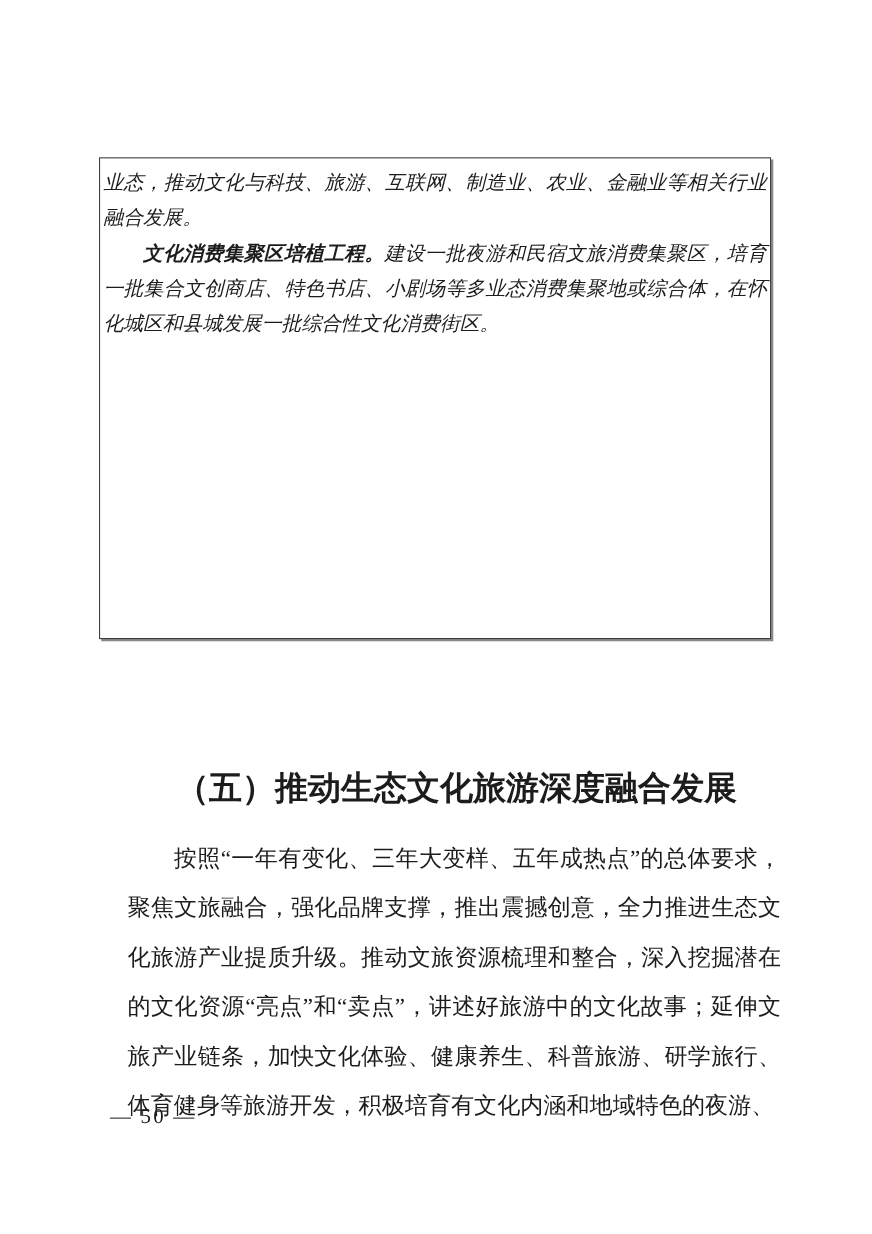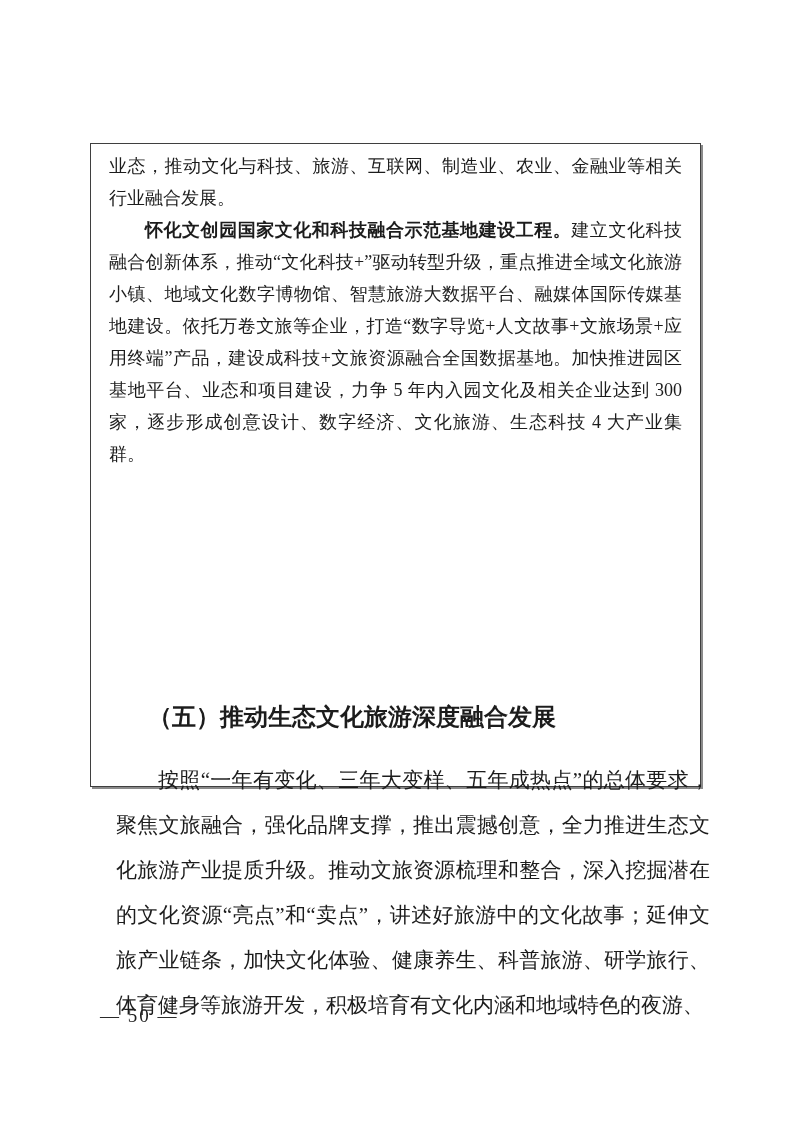--- a/index.html
+++ b/index.html
@@ -15,46 +15,47 @@
     font-family: "Liberation Serif", serif;
     color: #1c1c1c;
     overflow: hidden;
   }
   
   .textbox {
     position: absolute;
     left: 90px;
     top: 143px;
     width: 611px;
-    height: 644px;
+    height: 438px;
     box-sizing: border-box;
     border: 1px solid #3f3f3f;
     box-shadow: 2px 2px 0 #8a8a8a;
-    padding: 6px 18px;
+    padding: 6px 3px;
     overflow: hidden;
+    font-style: italic;
   }
   .textbox p {
     margin: 0;
     font-size: 18px;
     line-height: 32px;
     text-align: justify;
   }
   .textbox p.indent {
     text-indent: 2em;
   }
   .textbox b {
     font-weight: bold;
   }
   .section-heading {
     position: absolute;
     left: 100px;
     top: 701px;
     width: 594px;
     margin: 0;
-    font-size: 24px;
+    font-size: 30px;
     line-height: 32px;
     font-weight: bold;
     text-indent: 2em;
   }
   .body-para {
     position: absolute;
     left: 100px;
     top: 742px;
     width: 594px;
     margin: 16px;
@@ -73,21 +74,21 @@
   }
 </style>
 </head>
 <body>
 
 <div class="page">
 
   <div class="textbox">
     <div>
         <p class="">业态，推动文化与科技、旅游、互联网、制造业、农业、金融业等相关行业融合发展。</p>
-        <p class="indent"><b>怀化文创园国家文化和科技融合示范基地建设工程。</b>建立文化科技融合创新体系，推动“文化科技+”驱动转型升级，重点推进全域文化旅游小镇、地域文化数字博物馆、智慧旅游大数据平台、融媒体国际传媒基地建设。依托万卷文旅等企业，打造“数字导览+人文故事+文旅场景+应用终端”产品，建设成科技+文旅资源融合全国数据基地。加快推进园区基地平台、业态和项目建设，力争 5 年内入园文化及相关企业达到 300 家，逐步形成创意设计、数字经济、文化旅游、生态科技 4 大产业集群。</p>
+        <p class="indent"><b>文化消费集聚区培植工程。</b>建设一批夜游和民宿文旅消费集聚区，培育一批集合文创商店、特色书店、小剧场等多业态消费集聚地或综合体，在怀化城区和县城发展一批综合性文化消费街区。</p>
       </div>
   </div>
 
   <h2 class="section-heading">（五）推动生态文化旅游深度融合发展</h2>
 
   <p class="body-para">按照“一年有变化、三年大变样、五年成热点”的总体要求，聚焦文旅融合，强化品牌支撑，推出震撼创意，全力推进生态文化旅游产业提质升级。推动文旅资源梳理和整合，深入挖掘潜在的文化资源“亮点”和“卖点”，讲述好旅游中的文化故事；延伸文旅产业链条，加快文化体验、健康养生、科普旅游、研学旅行、体育健身等旅游开发，积极培育有文化内涵和地域特色的夜游、</p>
 
   <div class="page-number">— 50 —</div>
 
 </div>

